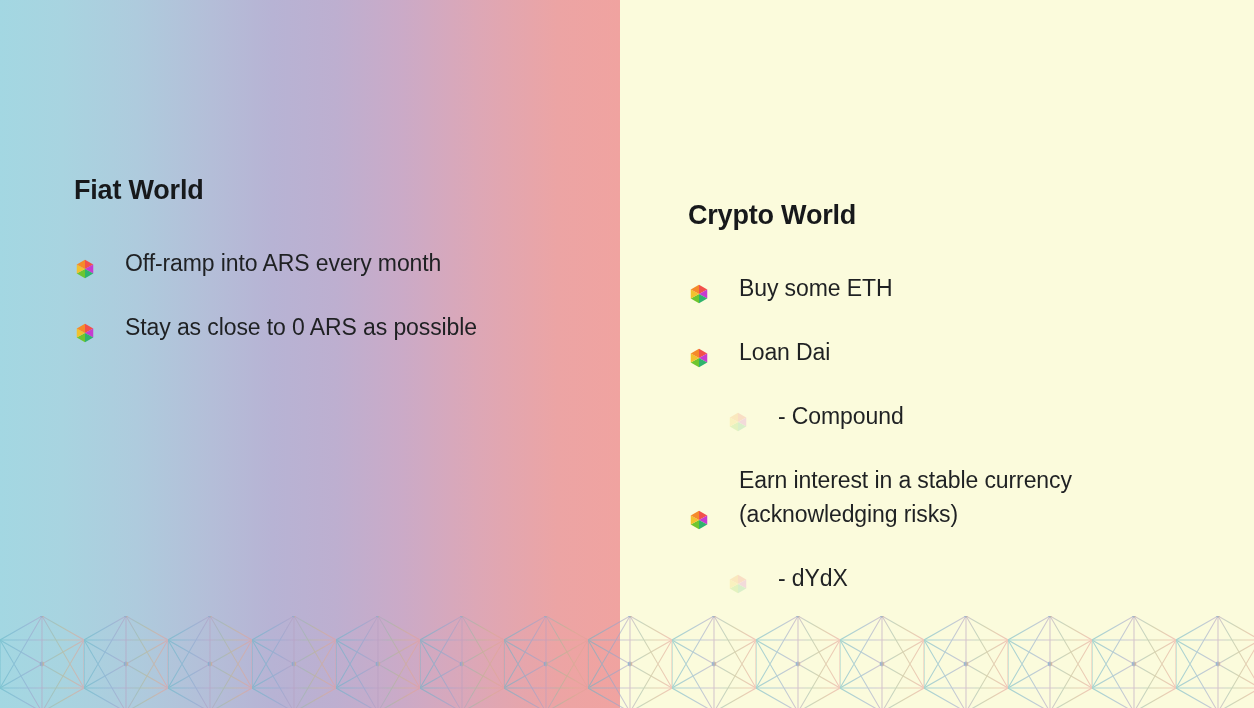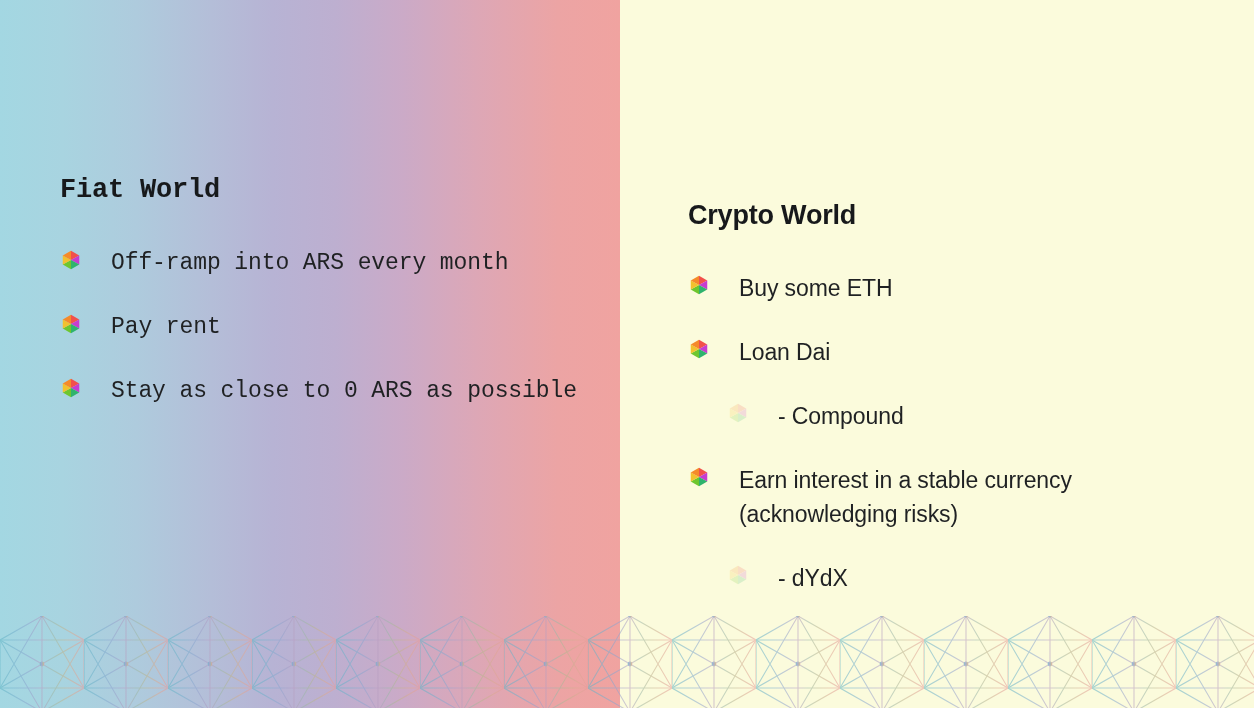--- a/index.html
+++ b/index.html
@@ -68,41 +68,41 @@
     font-weight: bold;
     letter-spacing: -0.5px;
     color: #450d93;
   }
 
   
   .column {
     position: absolute;
     top: 176px;
   }
-  .col-left  { left: 60px;  width: 540px; font-family: Liberation Mono, monospace; }
+  .col-left  { left: 74px;  width: 540px; }
   .col-right { left: 688px; width: 540px; margin-top: 25px; }
 
   .col-heading {
     font-size: 27px;
     font-weight: bold;
     color: #17191b;
     letter-spacing: -0.2px;
     margin: 0 0 40px 0;
     line-height: 1.1;
   }
 
   ul.bullets {
     list-style: none;
     margin: 0;
     padding: 0;
   }
   li.bullet {
     position: relative;
     display: flex;
-    align-items: flex-start;
+    align-items: flex-end;
     margin-bottom: 30px;
   }
   li.bullet:last-child { margin-bottom: 0; }
 
   .bullet-icon {
     flex: 0 0 auto;
     width: 22px;
     height: 22px;
     margin-top: 3px;
     margin-right: 29px;
@@ -186,33 +186,20 @@
         <span class="bullet-icon">
           <svg width="22" height="22" viewBox="0 0 24 24" xmlns="http://www.w3.org/2000/svg">
             <polygon points="12,2 21,7 12,12" fill="#f2504b"></polygon>
             <polygon points="21,7 21,17 12,12" fill="#c63cd0"></polygon>
             <polygon points="21,17 12,22 12,12" fill="#2fb36d"></polygon>
             <polygon points="12,22 3,17 12,12" fill="#6ec62f"></polygon>
             <polygon points="3,17 3,7 12,12" fill="#f2c12e"></polygon>
             <polygon points="3,7 12,2 12,12" fill="#f58a2a"></polygon>
           </svg>
         </span>
-        <span class="bullet-text">Pay rent</span>
-      </li>
-      <li class="bullet">
-        <span class="bullet-icon">
-          <svg width="22" height="22" viewBox="0 0 24 24" xmlns="http://www.w3.org/2000/svg">
-            <polygon points="12,2 21,7 12,12" fill="#f2504b"></polygon>
-            <polygon points="21,7 21,17 12,12" fill="#c63cd0"></polygon>
-            <polygon points="21,17 12,22 12,12" fill="#2fb36d"></polygon>
-            <polygon points="12,22 3,17 12,12" fill="#6ec62f"></polygon>
-            <polygon points="3,17 3,7 12,12" fill="#f2c12e"></polygon>
-            <polygon points="3,7 12,2 12,12" fill="#f58a2a"></polygon>
-          </svg>
-        </span>
         <span class="bullet-text">Stay as close to 0 ARS as possible</span>
       </li>
     </ul>
   </div>
 
   <div class="column col-right">
     <div class="col-heading">Crypto World</div>
     <ul class="bullets">
       <li class="bullet">
         <span class="bullet-icon">

